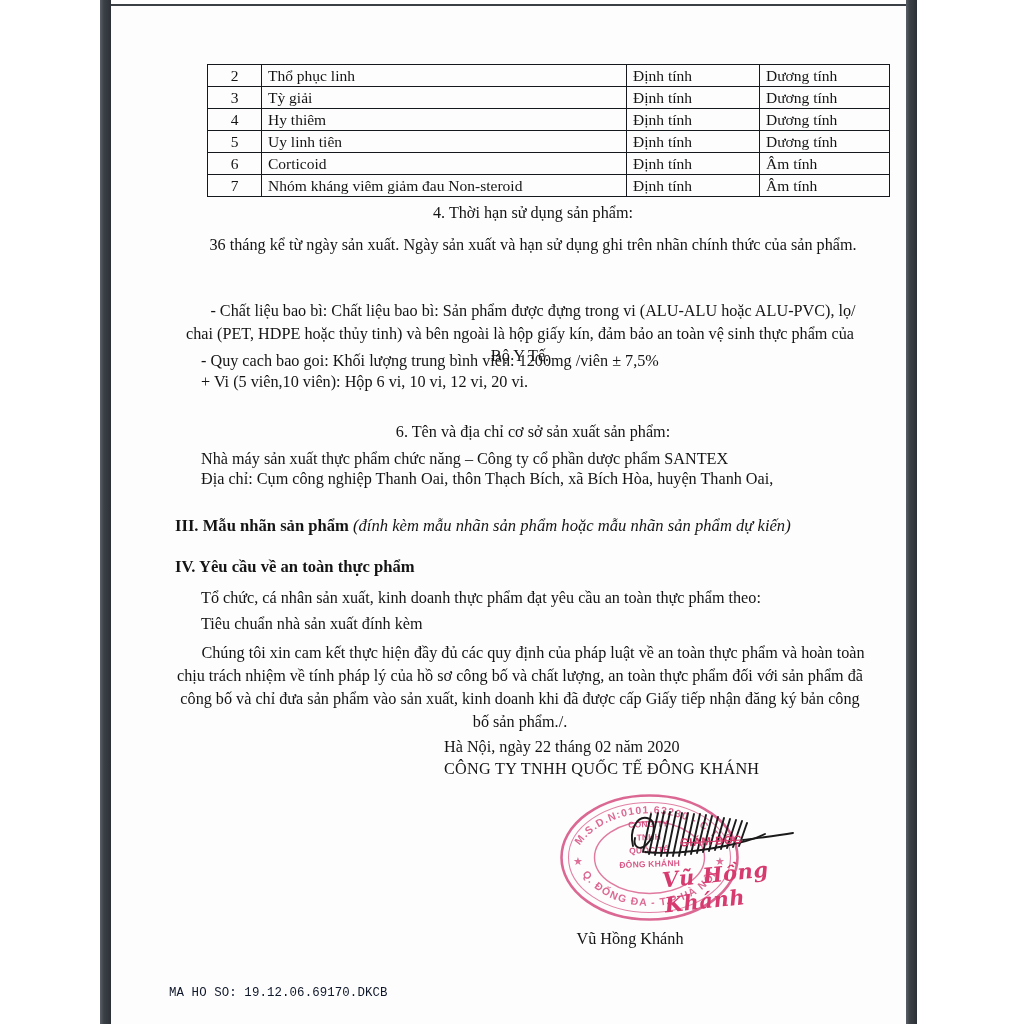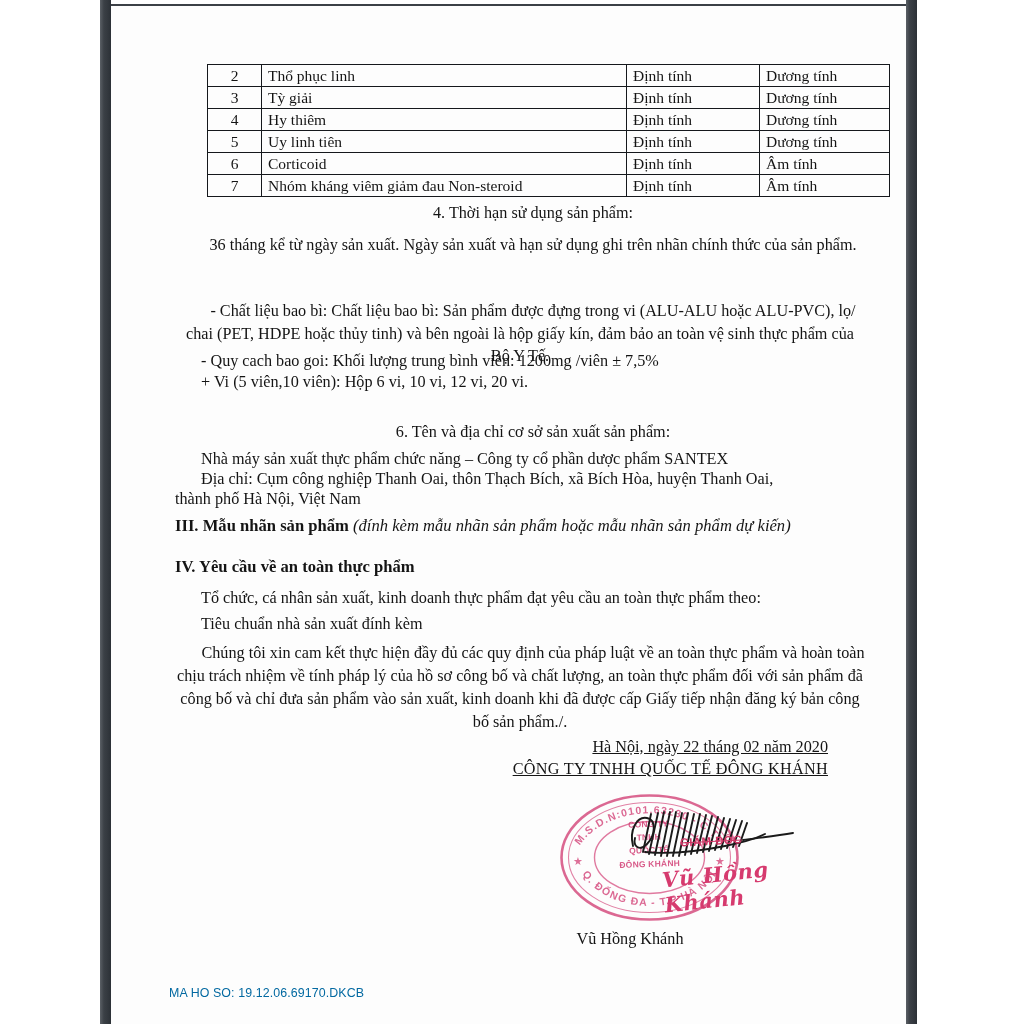--- a/index.html
+++ b/index.html
@@ -89,27 +89,26 @@
     line-height: 1.35;
   }
   h3.sect .normal-it {
     font-weight: normal;
     font-style: italic;
   }
 
   
   #sign-block {
     position: absolute;
-    left: 428px;
+    left: 444px;
     top: 737px;
     width: 400px;
-    text-align: right;
+    text-align: left;
     font-size: 16.2px;
     line-height: 1.35;
-    text-decoration: underline;
   }
   #sign-company { letter-spacing: .3px; }
 
   #stamp-area {
     position: absolute;
     left: 545px;
     top: 782px;
     width: 300px;
     height: 160px;
   }
@@ -180,23 +179,23 @@
     top: 930px;
     width: 400px;
     text-align: center;
     font-size: 16.2px;
   }
 
   #footer-code {
     position: absolute;
     left: 169px;
     top: 986px;
-    font-family: Liberation Sans, sans-serif;
+    font-family: Liberation Mono, monospace;
     font-size: 12.4px;
-    color: #0369a1;
+    color: #0f172a;
     letter-spacing: .1px;
   }
 </style>
 </head>
 <body>
 
 <div id="scan-frame">
   <div class="edge-bar left"></div>
   <div class="edge-bar right"></div>
   <div class="edge-top"></div>
@@ -249,21 +248,20 @@
   <div class="body-block p-ind" style="top:228px;">36 tháng kể từ ngày sản xuất. Ngày sản xuất và hạn sử dụng ghi trên nhãn chính thức của sản phẩm.</div>
 
   <div class="body-block p-ind" style="top:294px;">- Chất liệu bao bì: Chất liệu bao bì: Sản phẩm được đựng trong vi (ALU-ALU hoặc ALU-PVC), lọ/ chai (PET, HDPE hoặc thủy tinh) và bên ngoài là hộp giấy kín, đảm bảo an toàn vệ sinh thực phẩm của Bộ Y Tế.</div>
 
   <div class="body-block p-ind2 tight" style="top:345px;">- Quy cach bao goi: Khối lượng trung bình viên: 1200mg /viên ± 7,5%</div>
   <div class="body-block p-ind2 tight" style="top:366px;">+ Vi (5 viên,10 viên): Hộp 6 vi, 10 vi, 12 vi, 20 vi.</div>
 
   <div class="body-block p-ind" style="top:415px;">6. Tên và địa chỉ cơ sở sản xuất sản phẩm:</div>
   <div class="body-block tight" style="top:443px; padding-left:26px;">Nhà máy sản xuất thực phẩm chức năng – Công ty cổ phần dược phẩm SANTEX</div>
   <div class="body-block tight" style="top:463px; padding-left:26px;">Địa chỉ: Cụm công nghiệp Thanh Oai, thôn Thạch Bích, xã Bích Hòa, huyện Thanh Oai,</div>
-  <div class="body-block tight" style="top:483px;">thành phố Hà Nội, Việt Nam</div>
 
   <h3 class="sect body-block" style="top:509px;">
     <span>III. Mẫu nhãn sản phẩm</span><span class="normal-it"> (đính kèm mẫu nhãn sản phẩm hoặc mẫu nhãn sản phẩm dự kiến)</span>
   </h3>
 
   <h3 class="sect body-block" style="top:550px;">IV. Yêu cầu về an toàn thực phẩm</h3>
 
   <div class="body-block tight" style="top:582px; padding-left:26px;">Tổ chức, cá nhân sản xuất, kinh doanh thực phẩm đạt yêu cầu an toàn thực phẩm theo:</div>
   <div class="body-block tight" style="top:608px; padding-left:26px;">Tiêu chuẩn nhà sản xuất đính kèm</div>
 

